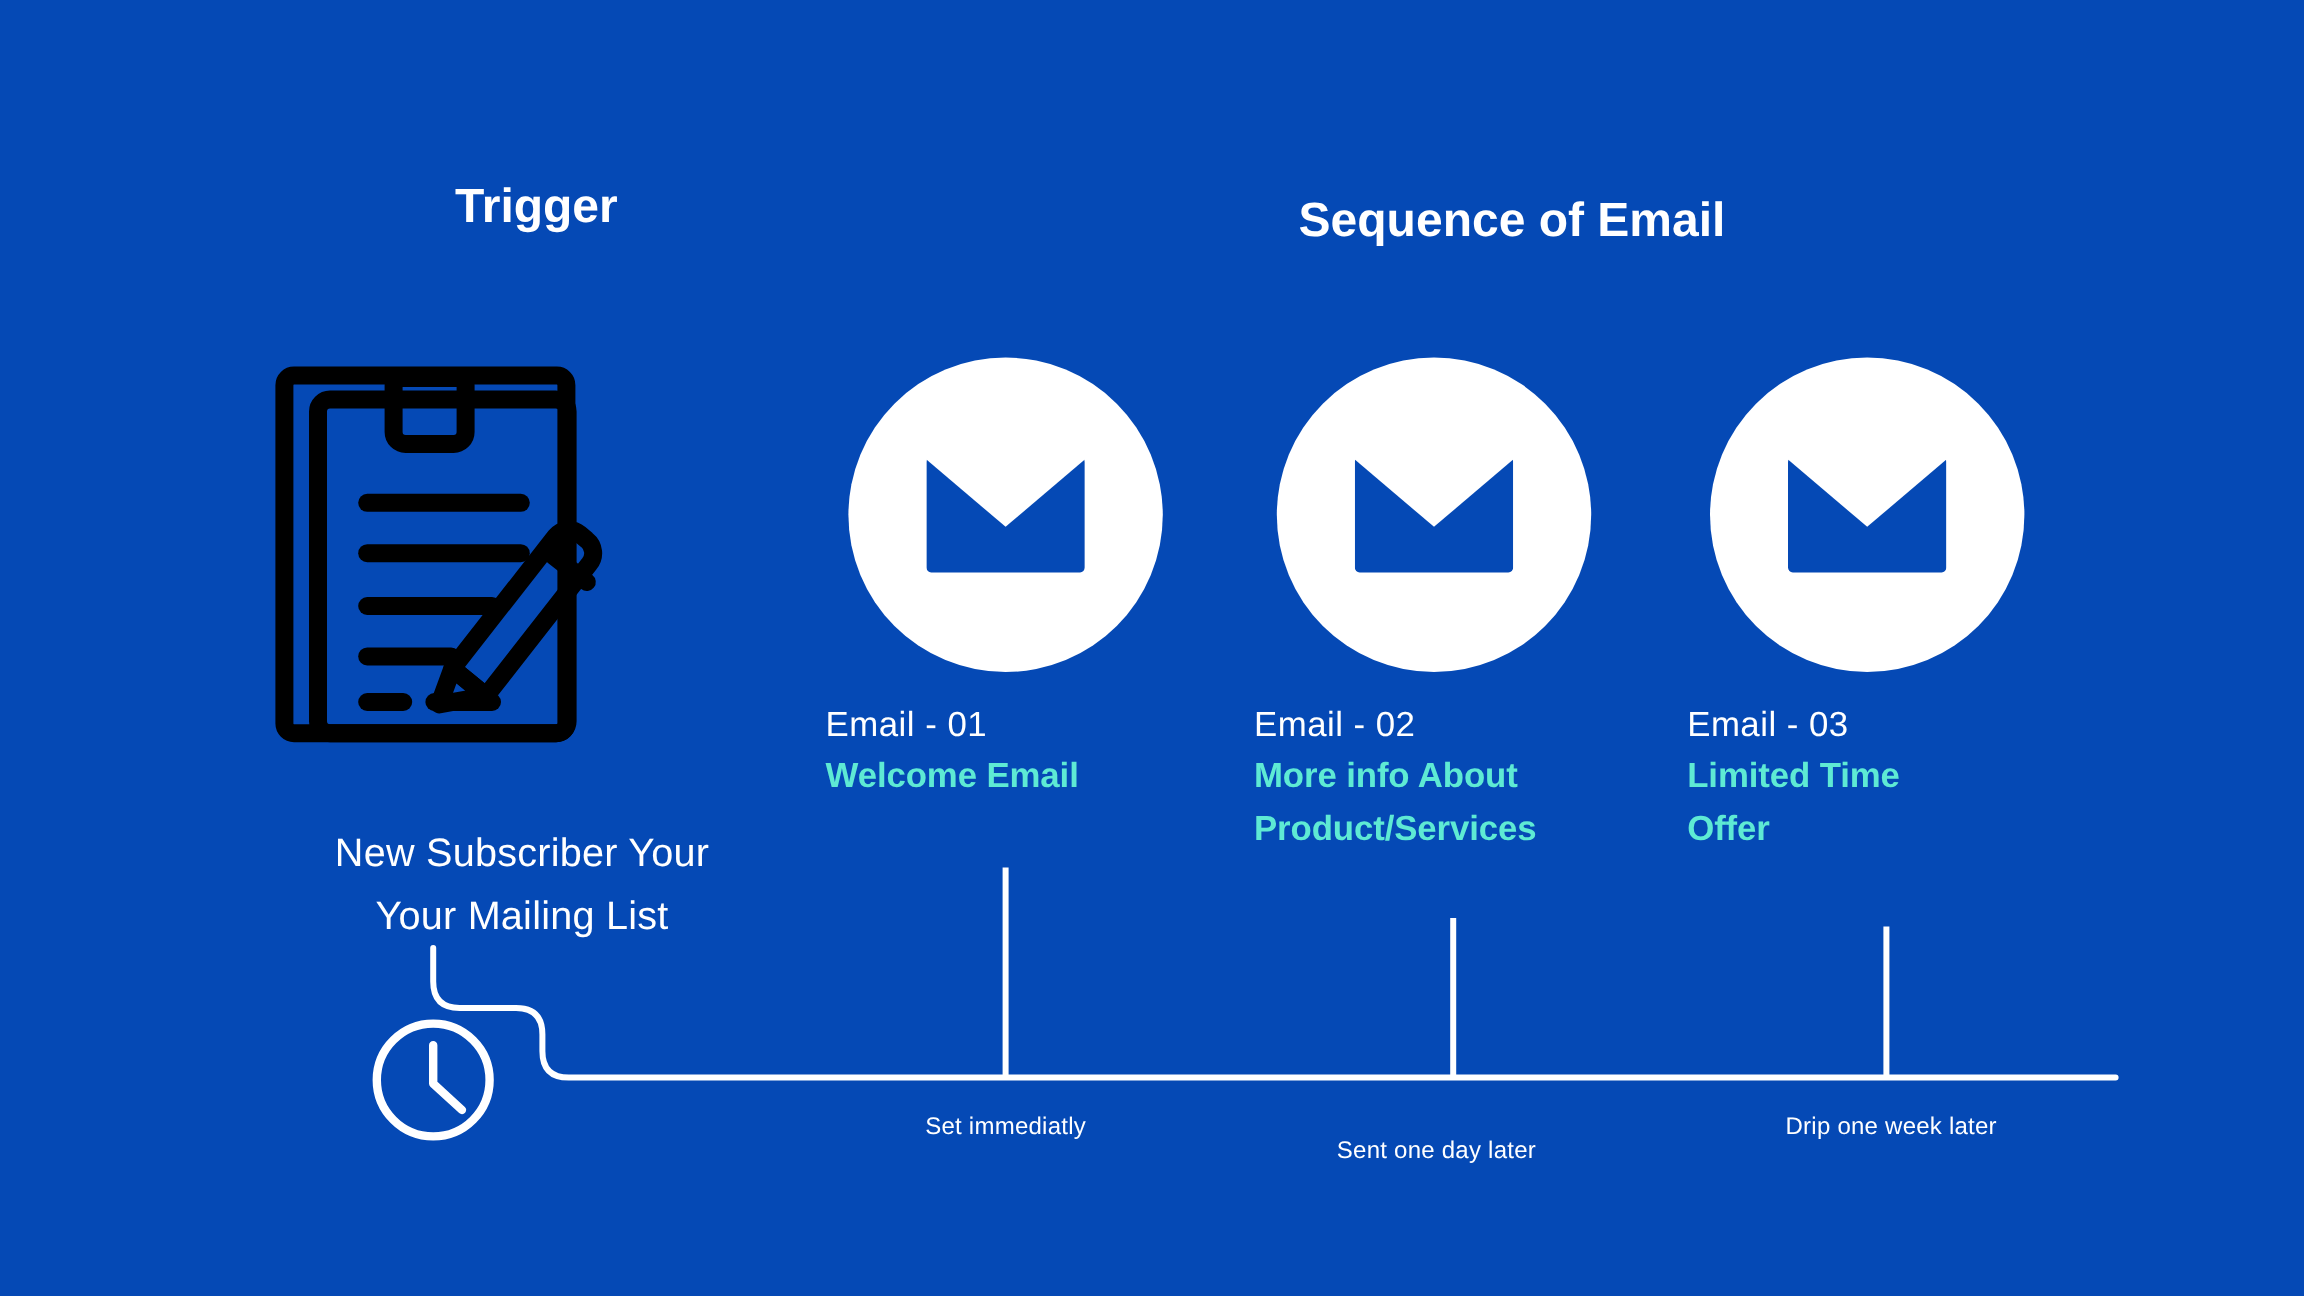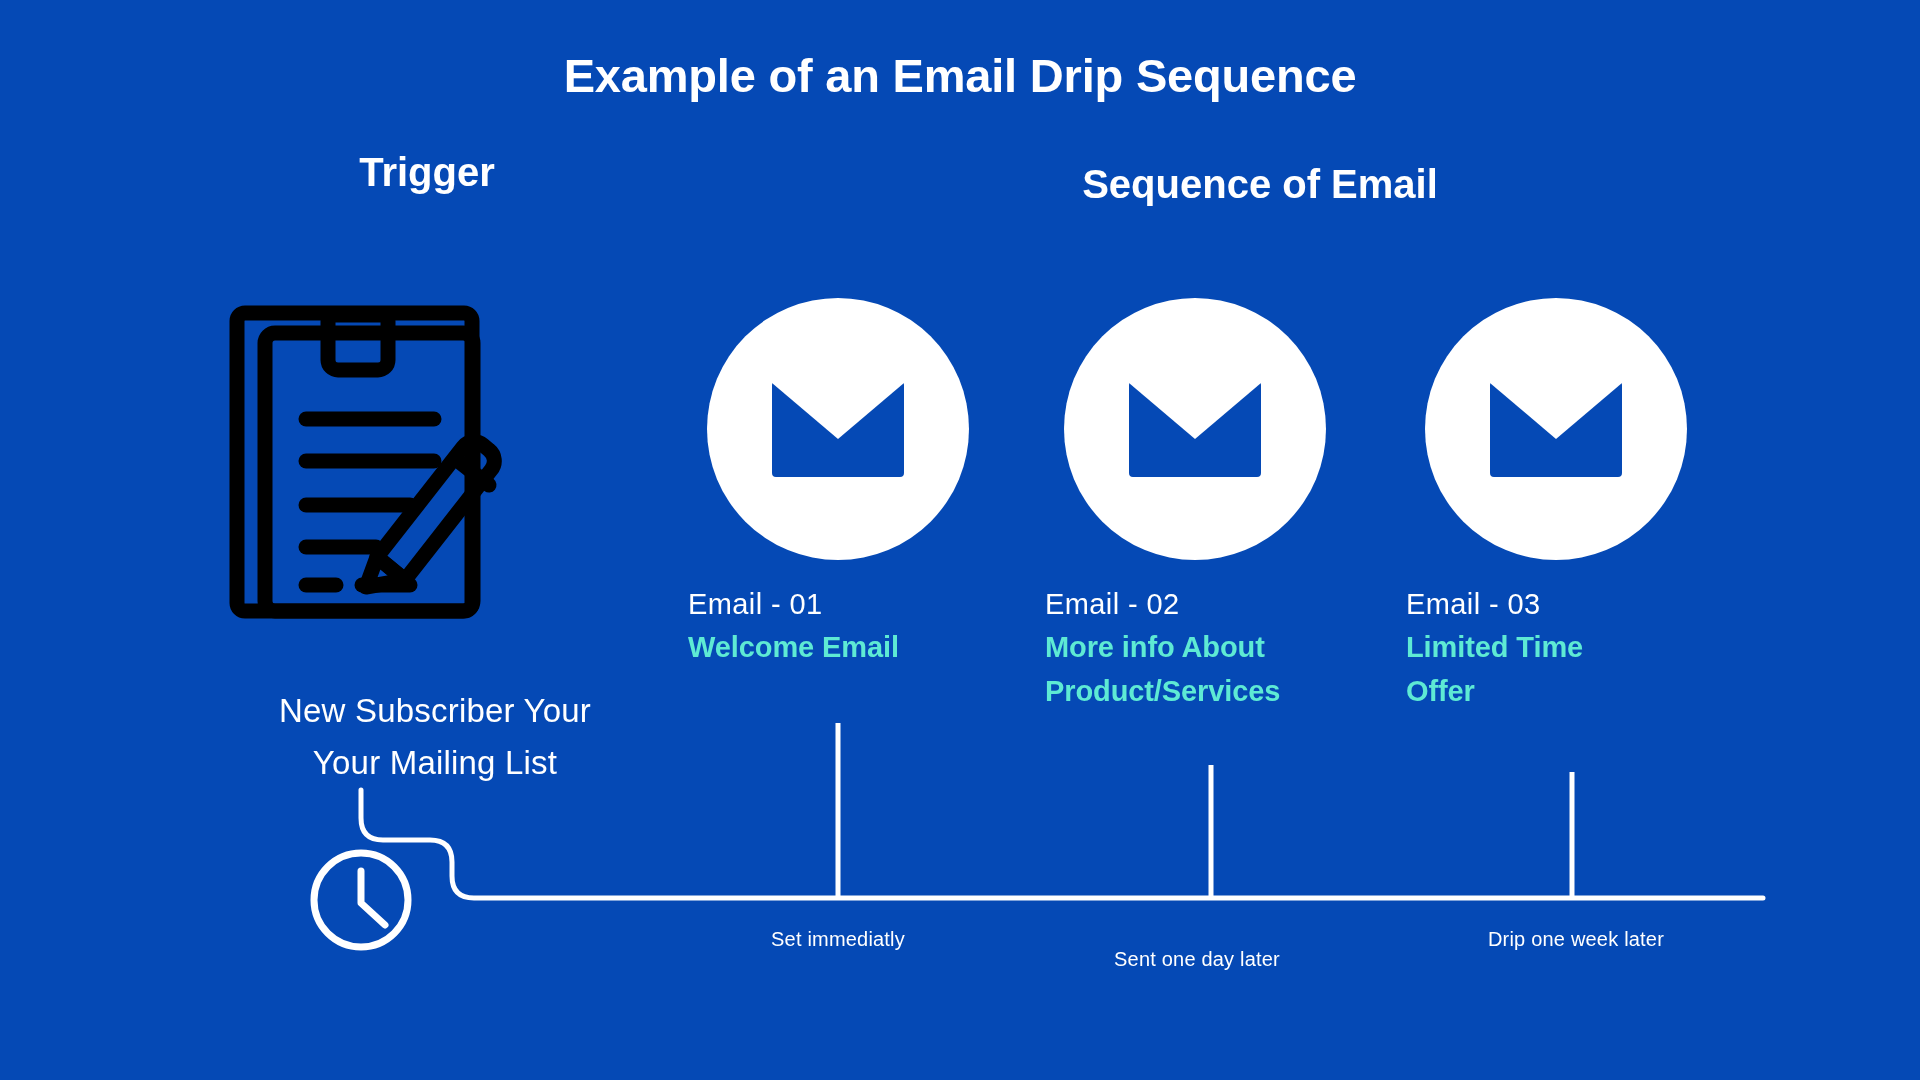--- a/index.html
+++ b/index.html
@@ -37,21 +37,21 @@
   .col-title {
     position: absolute;
     color: #ffffff;
     font-size: 40px;
     font-weight: bold;
     white-space: nowrap;
     text-align: center;
   }
   #trigger-title {
     top: 150px;
-    left: 132px;
+    left: 152px;
     width: 590px;
   }
   #sequence-title {
     top: 162px;
     left: 700px;
     width: 1120px;
   }
 
   
   #clipboard-icon {
@@ -147,21 +147,20 @@
   }
   #timing-0 { left: 668px; }
   #timing-1 { left: 1027px; margin-top: 20px; }
   #timing-2 { left: 1406px; }
 </style>
 </head>
 <body>
 
 <div id="stage">
 
-  <div class="main-title">Example of an Email Drip Sequence</div>
 
   <div class="col-title" id="trigger-title">Trigger</div>
   <div class="col-title" id="sequence-title">Sequence of Email</div>
 
   <svg id="connector-svg" viewBox="0 0 1920 1080">
 
     <path d="M 361 790
              L 361 818
              Q 361 840 383 840
              L 430 840

